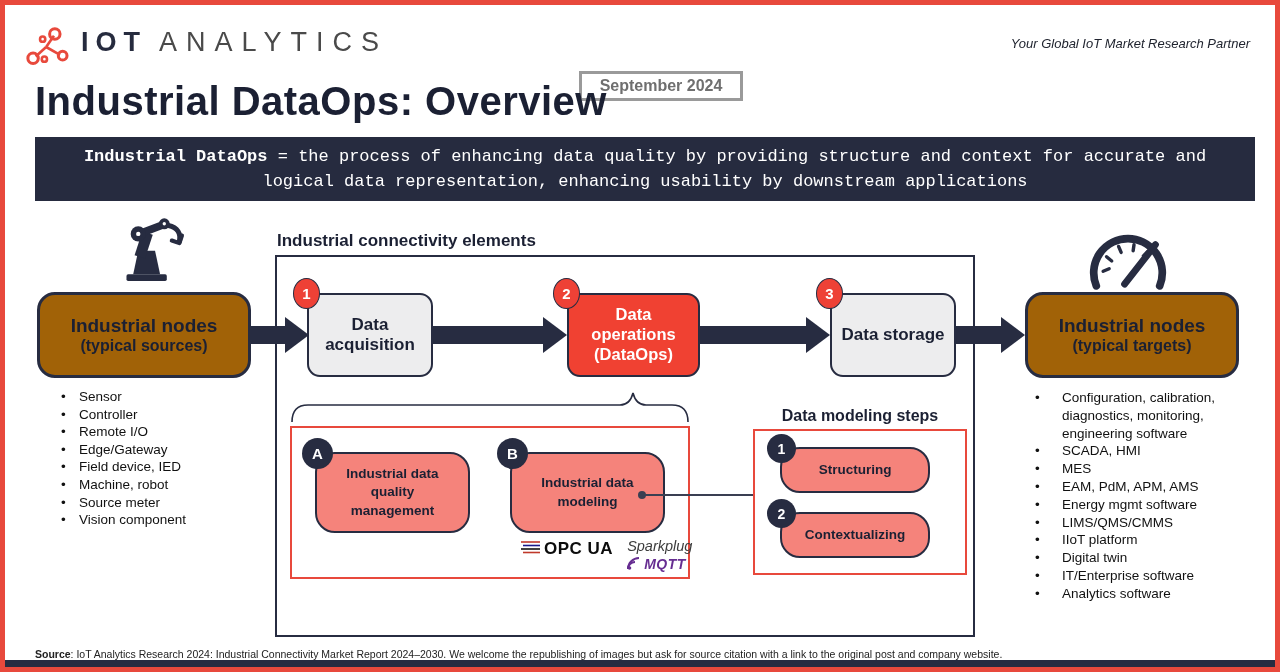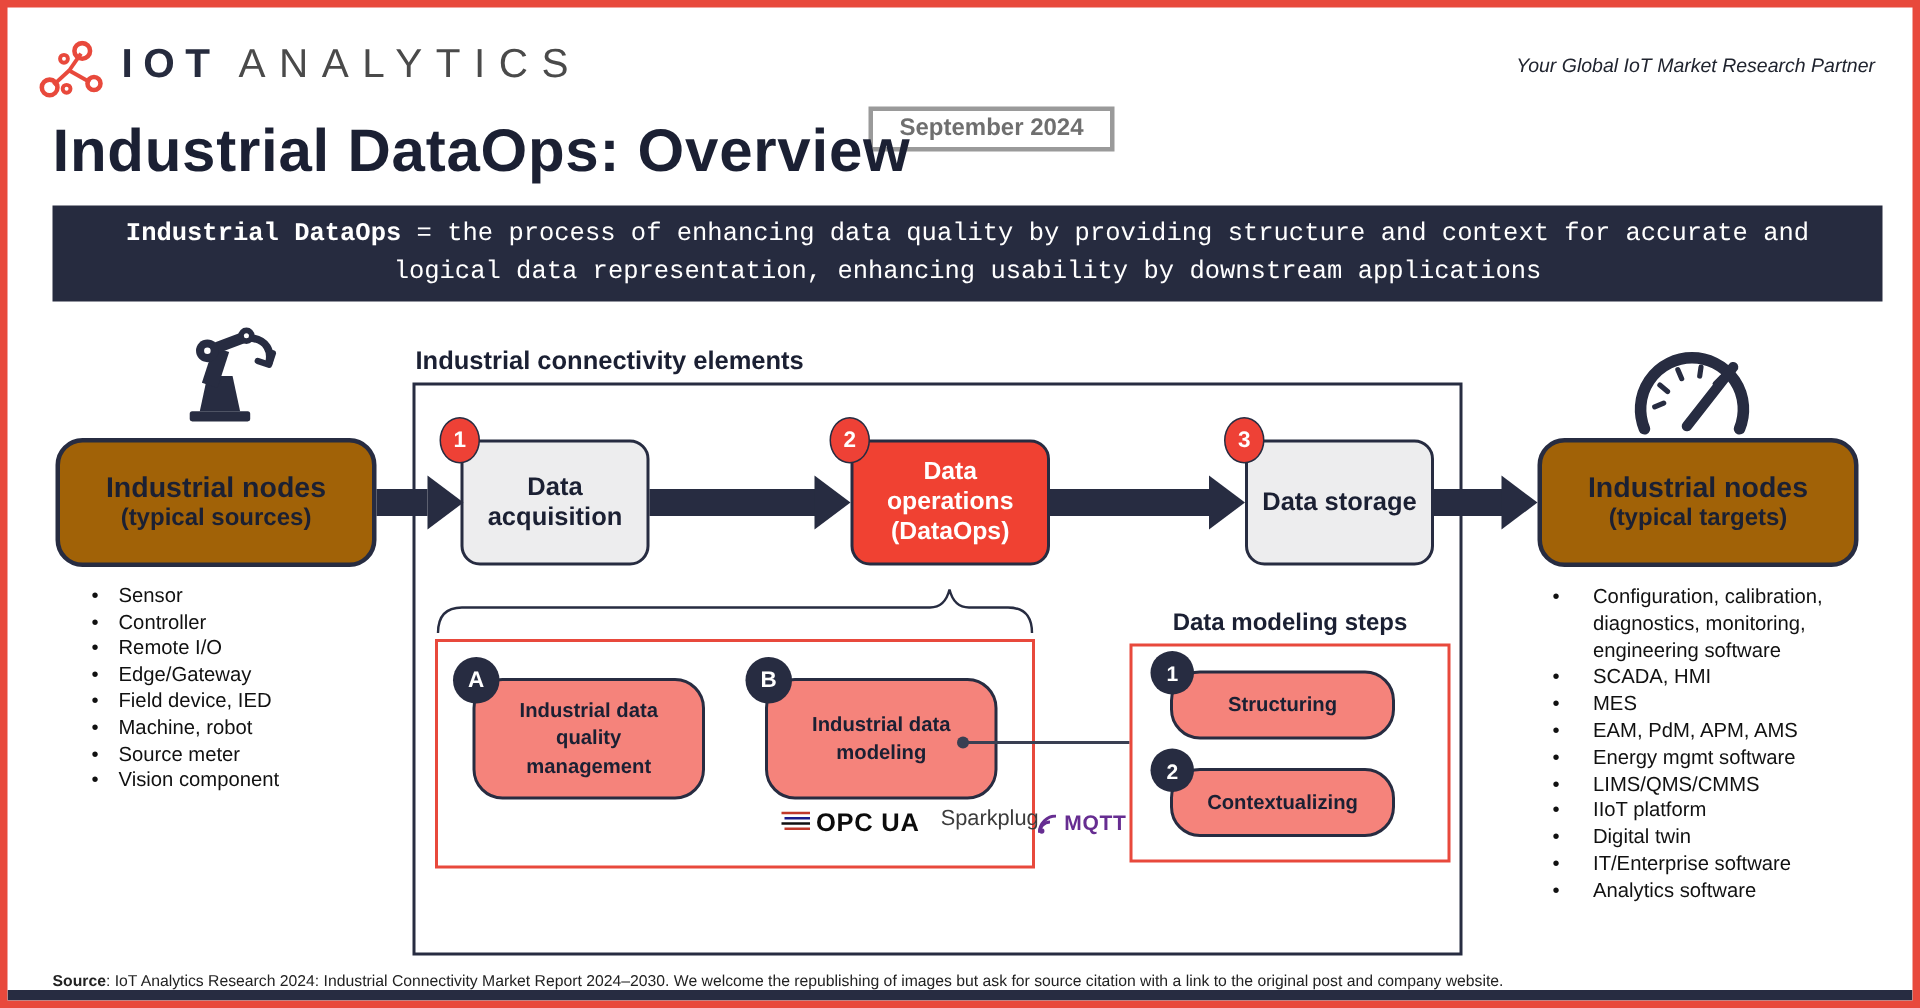--- a/index.html
+++ b/index.html
@@ -82,23 +82,23 @@
   .circ-badge {
     position:absolute; border-radius:50%; background:#272c41; color:#fff; font-weight:bold;
     display:flex; align-items:center; justify-content:center; z-index:3;
   }
   .bA { left:297px; top:433px; width:31px; height:31px; font-size:15px; }
   .bB { left:492px; top:433px; width:31px; height:31px; font-size:15px; }
   
   .logos { position:absolute; left:515px; top:534px; display:flex; align-items:flex-start; gap:14px; }
   .opcua { display:flex; align-items:flex-start; gap:2px; }
   .opcua-text { font-size:17px; font-weight:800; color:#0c0c0c; letter-spacing:0.5px; }
-  .sp-col { display:flex; flex-direction:row; align-items:flex-start; line-height:1.1; }
+  .sp-col { display:flex; flex-direction:column; align-items:flex-start; line-height:1.1;font-style:italic; }
   .sparkplug { font-size:14.5px; color:#3c3c3c; }
-  .mqtt { display:flex; align-items:flex-end; gap:3px; margin-top:2px; }
+  .mqtt { display:flex; align-items:flex-start; gap:3px; margin-top:2px; }
   .mqtt-text { font-size:14px; font-weight:800; color:#662d91; letter-spacing:0.5px; }
   
   .thin-line { position:absolute; left:638px; top:489px; width:122px; height:1.6px; background:#3a3f52; }
   .thin-dot { position:absolute; left:633px; top:486px; width:8px; height:8px; border-radius:50%; background:#3a3f52; }
   .thin-head {
     position:absolute; left:758px; top:484px; width:0; height:0;
     border-top:6px solid transparent; border-bottom:6px solid transparent; border-left:10px solid #3a3f52;
   }
   
   .ms-title { position:absolute; left:748px; top:402px; width:214px; text-align:center; font-size:16px; font-weight:bold; color:#1b2033; }

